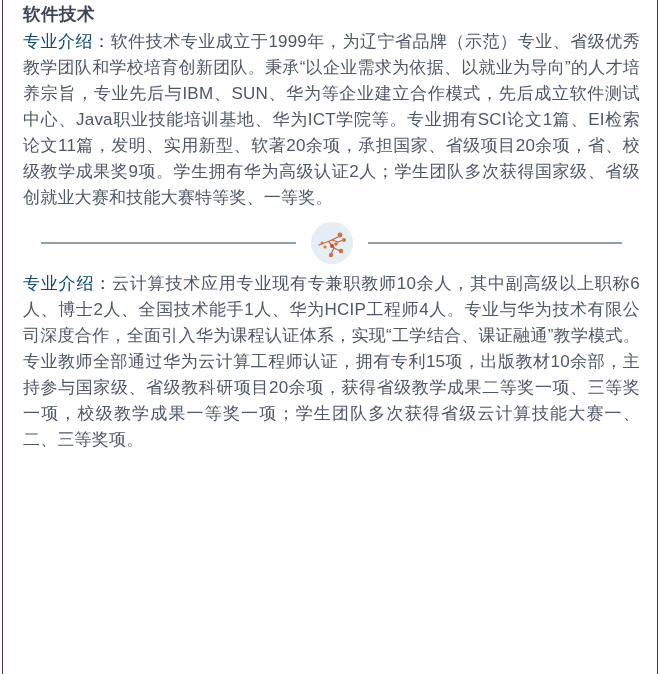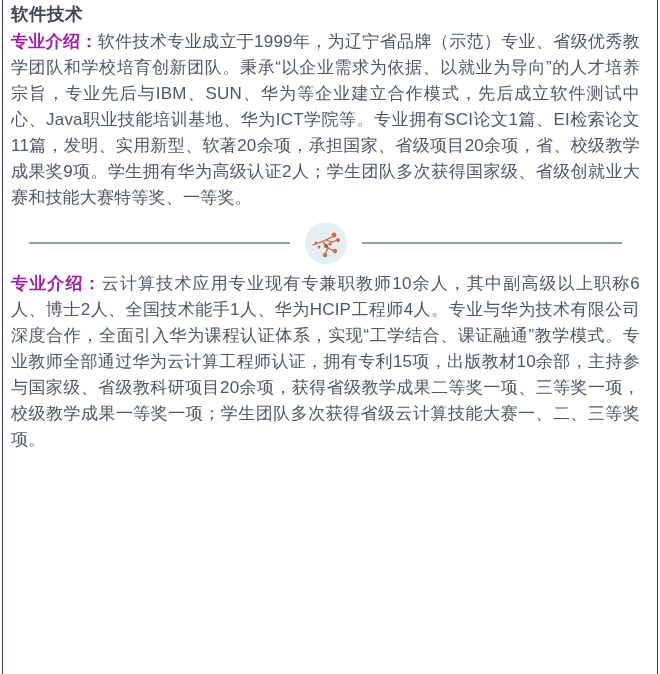--- a/index.html
+++ b/index.html
@@ -6,43 +6,43 @@
   body{
     width:660px;height:674px;overflow:hidden;
     font-family:"Liberation Sans","DejaVu Sans",sans-serif;
   }
   .article{
     box-sizing:border-box;
     width:656px;height:674px;
     margin:0 2px;
     border-left:1.5px solid #40305a;
     border-right:1.5px solid #40305a;
-    padding:3px 17px 0 8px;
+    padding:3px 17px 0 20px;
     background:#ffffff;
     overflow:hidden;
   }
   .section-title{
     margin:0 0 4px 0;
     font-size:17.5px;
     line-height:22px;
     font-weight:bold;
     color:#3d4657;
     letter-spacing:0.5px;
   }
   .para{
     margin:0 0 3px 0;
     font-size:17px;
     line-height:26px;
     color:#4e5767;
     text-align:justify;
     letter-spacing:0.2px;
   }
   .para .label{
-    font-weight:bold;
-    color:#a21caf;
+    font-weight:normal;
+    color:#0c4a6e;
   }
   .divider{
     display:flex;
     align-items:center;
     margin:10px 0 6px 0;
     height:44px;
   }
   .divider .line{
     flex:1;
     height:1.5px;

